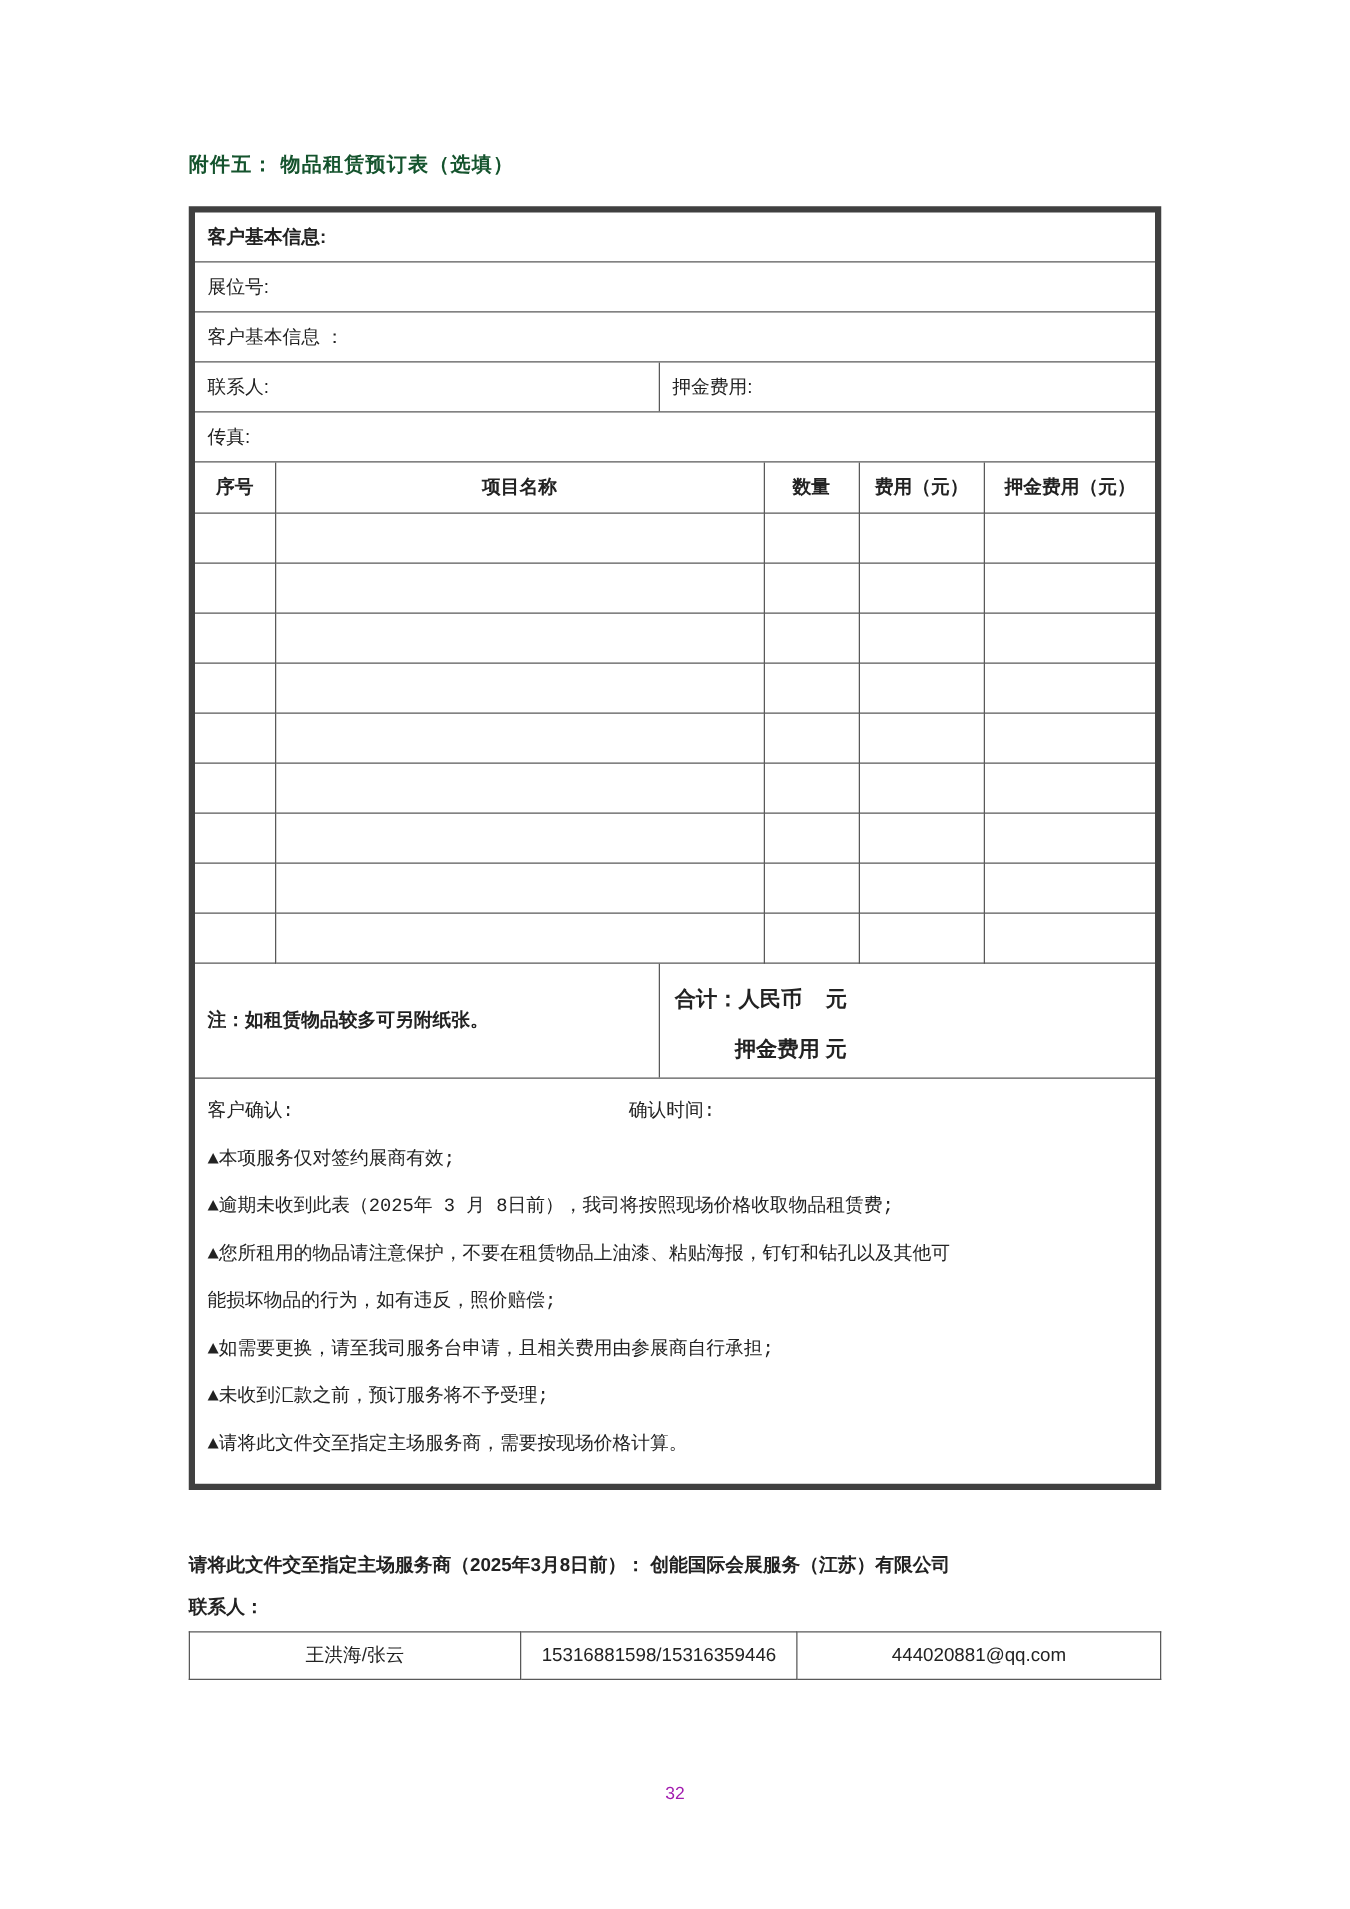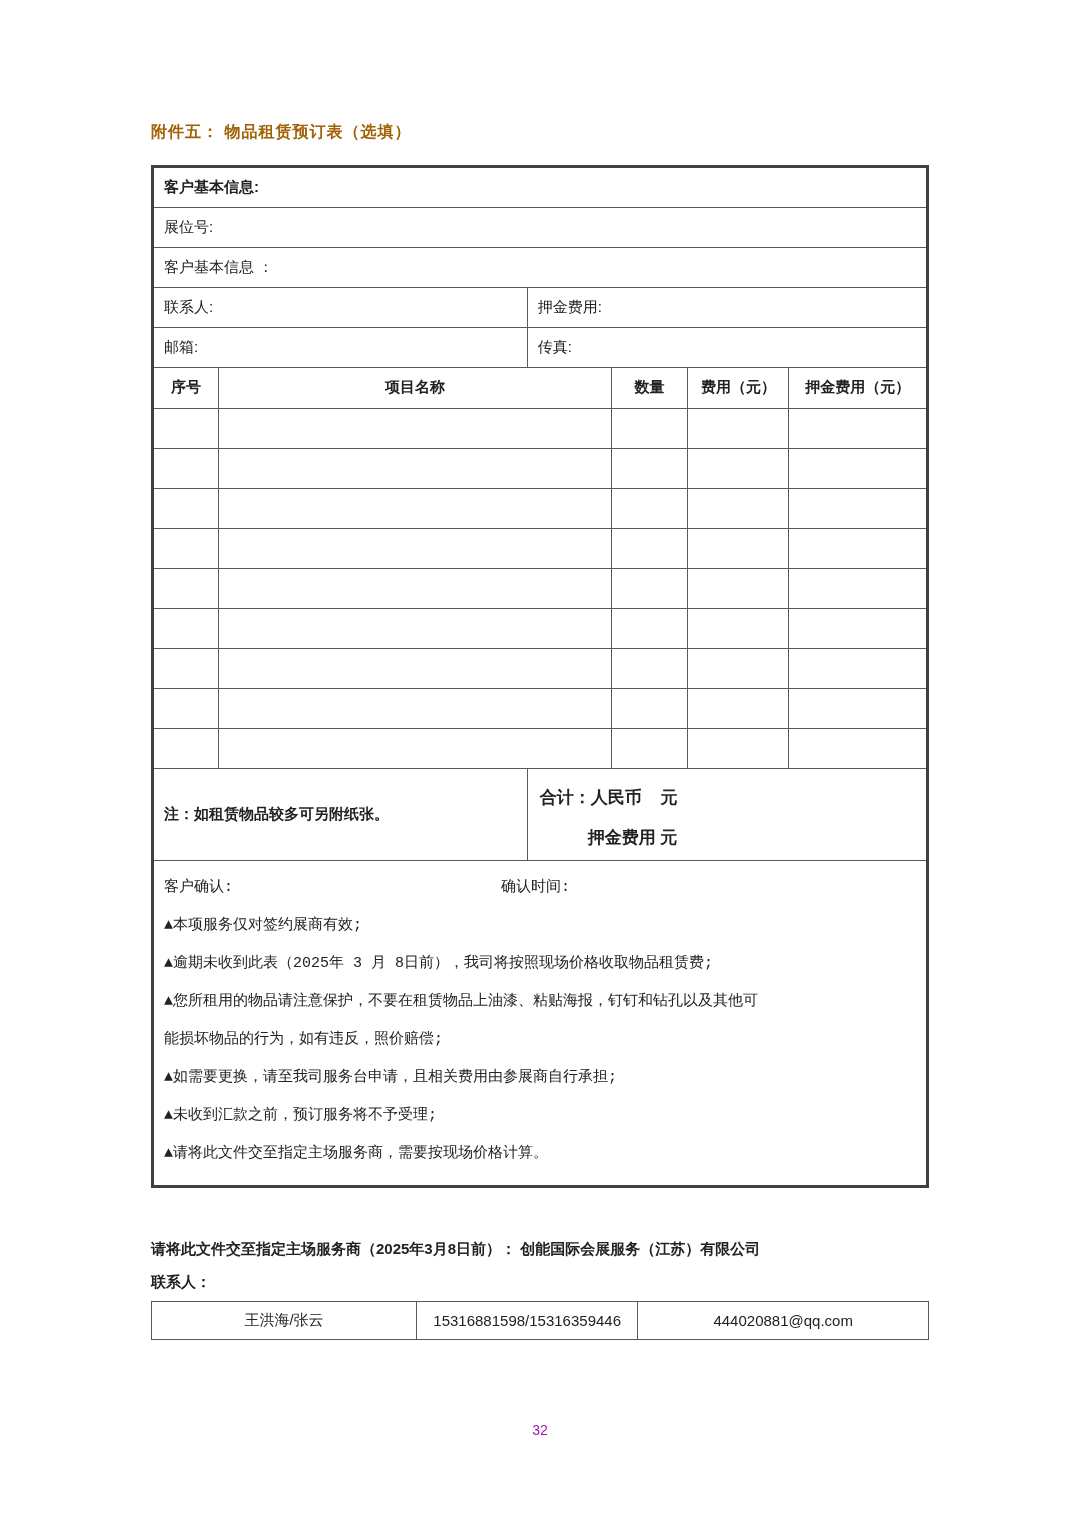--- a/index.html
+++ b/index.html
@@ -6,25 +6,25 @@
   html,body { background:#ffffff; }
   body {
     width:1080px; height:1527px;
     font-family:"Liberation Sans","DejaVu Sans",sans-serif;
     color:#222222;
     position:relative;
   }
   .sheet { width:778px; margin-left:151px; padding-top:122px; }
 
   .doc-title {
-    font-size:16px; font-weight:bold; color:#a16207;
+    font-size:16px; font-weight:bold; color:#14532d;
     letter-spacing:1px; white-space:pre; margin-bottom:22px;
   }
 
-  .main-box { border:3px solid #404040; width:100%; }
+  .main-box { border:5px solid #404040; width:100%; }
 
   .info-row {
     height:40px; border-bottom:1px solid #595959;
     display:flex; align-items:center; font-size:15px;
   }
   .info-row .single { padding-left:10px; }
   .info-row .bold-label { font-weight:bold; font-size:15px; }
   .cell-left {
     width:48.4%; height:100%; border-right:1px solid #595959;
     display:flex; align-items:center; padding-left:10px;
@@ -91,23 +91,20 @@
     <div class="info-row">
       <div class="cell-left">
         <span>联系人:</span>
       </div>
       <div class="cell-right">
         <span>押金费用:</span>
       </div>
     </div>
 
     <div class="info-row">
-      <div class="cell-left">
-        <span>邮箱:</span>
-      </div>
       <div class="cell-right">
         <span>传真:</span>
       </div>
     </div>
 
     <table class="items-table">
       <colgroup>
         <col style="width:8.35%">
         <col style="width:50.9%">
         <col style="width:9.9%">

